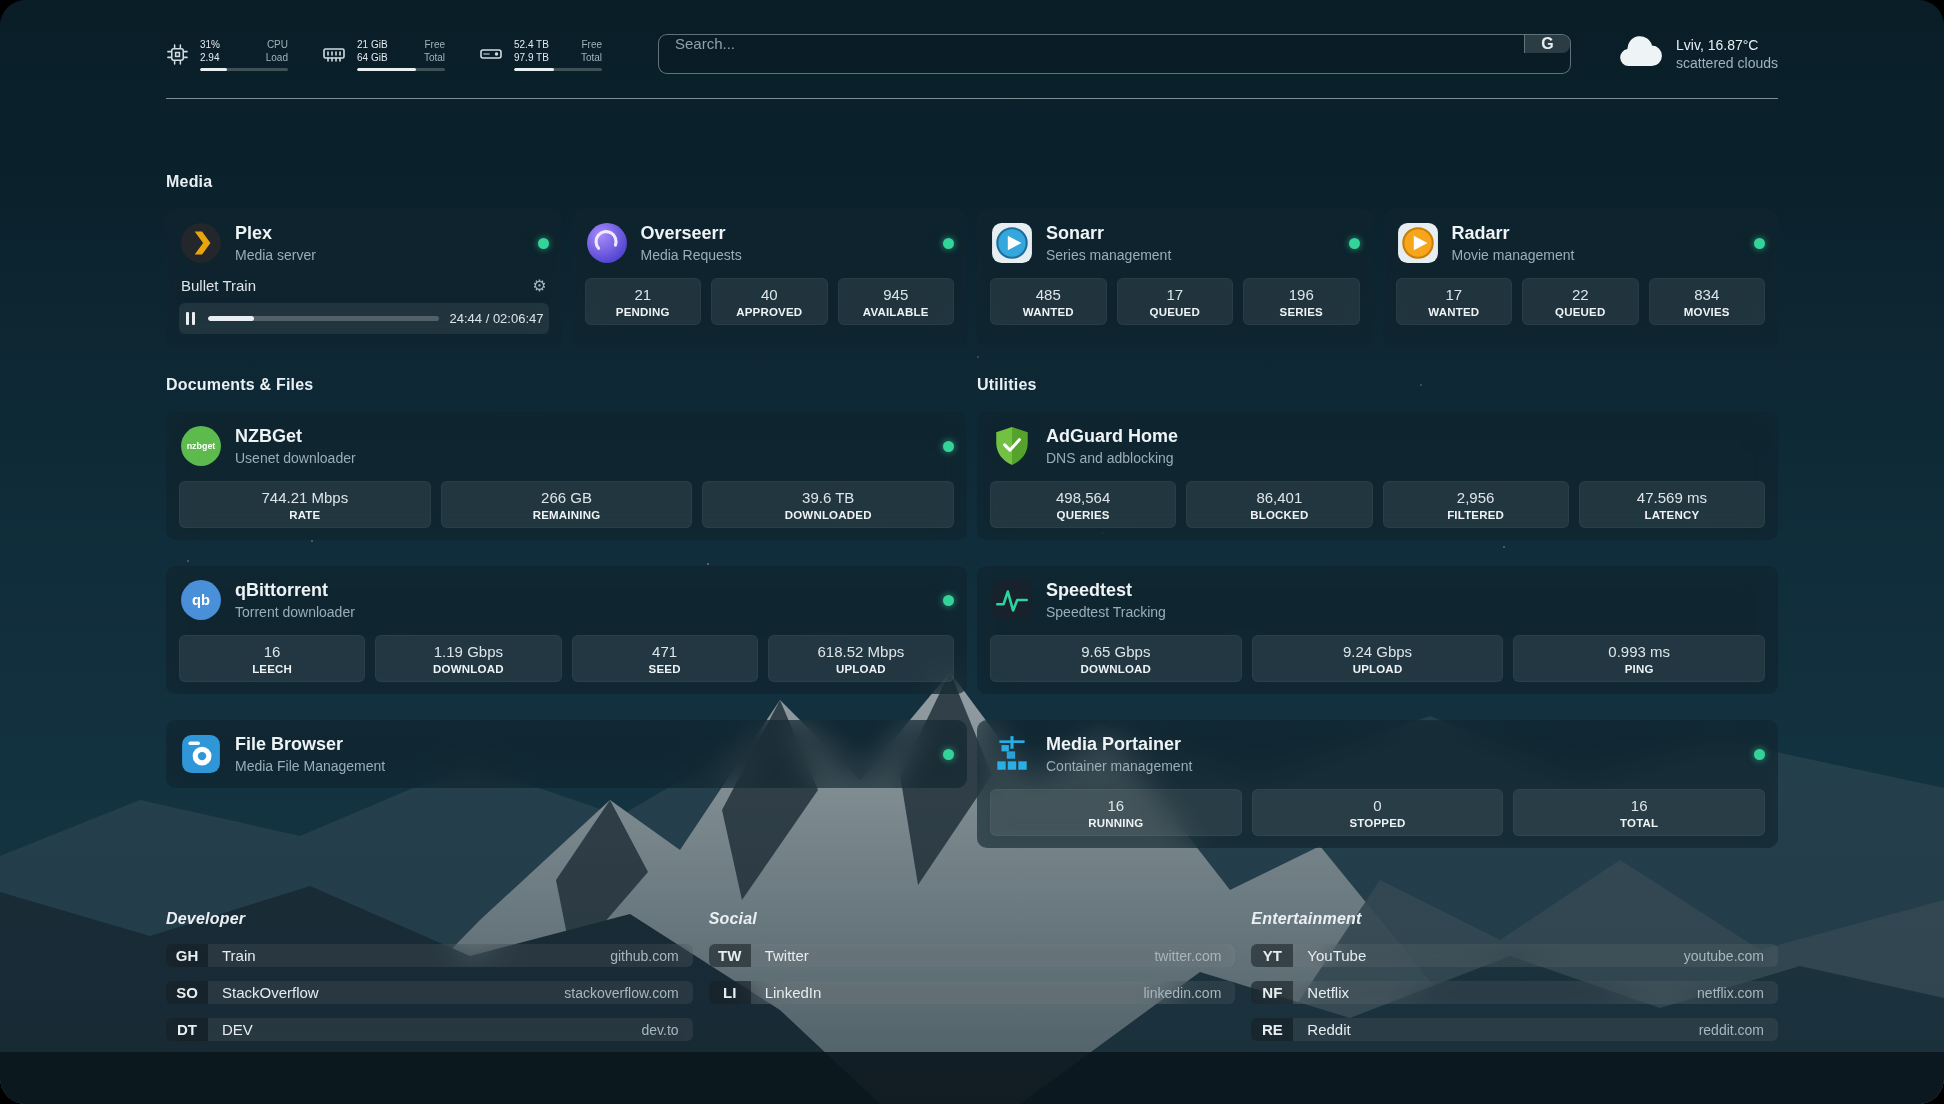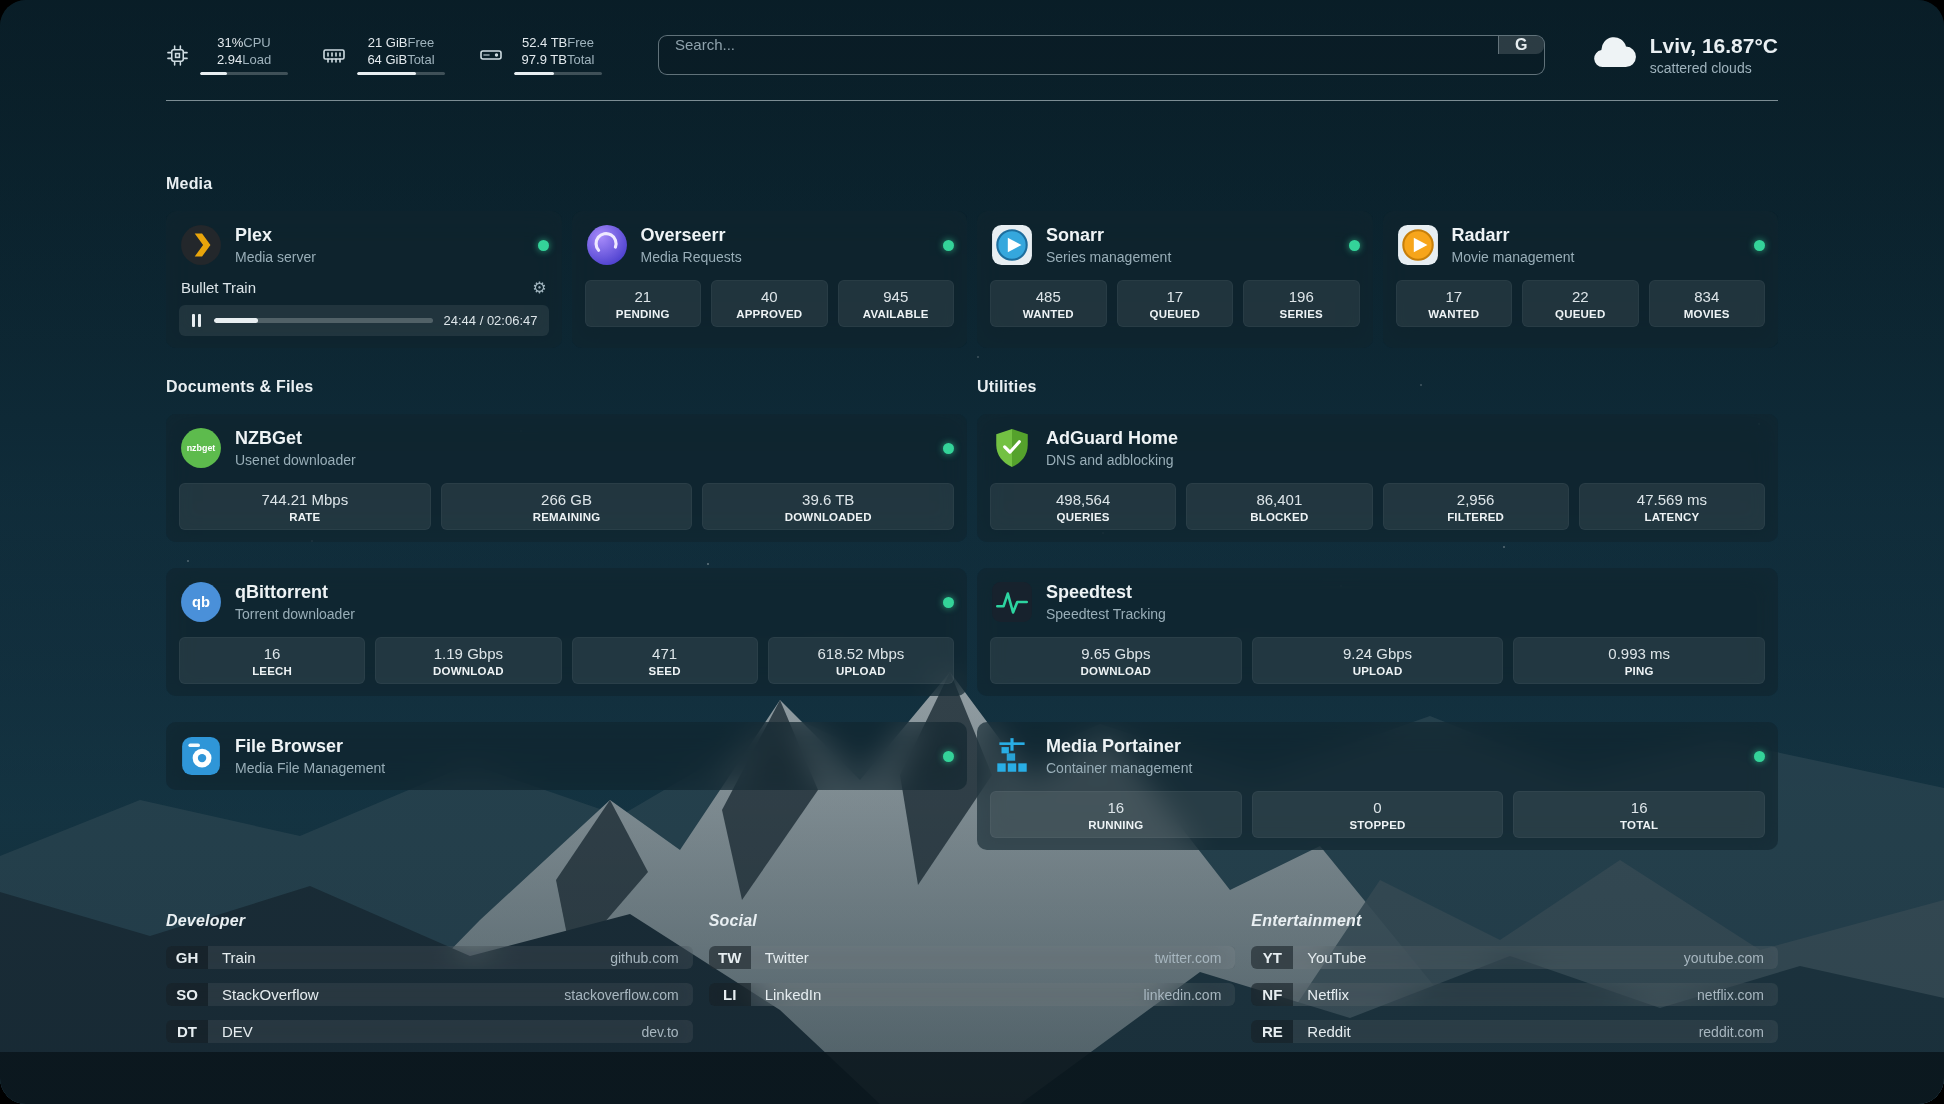--- a/index.html
+++ b/index.html
@@ -33,37 +33,37 @@
       1340px 585px 0 0 rgba(255,255,255,.30), 860px 520px 0 0 rgba(255,255,255,.22);
   }
   .content { position:relative; padding: 0 166px 40px; }
 
   
   header { display:flex; align-items:center; padding-top: 34px; }
   .resources { display:flex; gap: 34px; }
   .resource { display:flex; align-items:center; gap: 11px; }
   .res-icon { display:flex; color:#cfdce2; }
   .res-body { width: 88px; }
-  .res-row { display:flex; justify-content:center; font-size:13px; line-height:1.3; color:#e3eaee; }
+  .res-row { display:flex; justify-content:space-between; font-size:10px; line-height:1.3; color:#e3eaee; }
   .res-row .muted { color:#9fb3bd; }
   .res-bar { height:3px; margin-top:4px; border-radius:2px; background:rgba(255,255,255,.22); overflow:hidden; }
   .res-fill { height:100%; background:#e8eef1; border-radius:2px; }
 
   .searchbar { flex:1; display:flex; align-items:flex-start; height:40px; margin: 0 46px 0 56px;
     border:1px solid rgba(205,220,226,.45); border-radius:9px; overflow:hidden;
     background: rgba(10,27,35,.45); }
   .searchbar input { flex:1; background:transparent; border:0; outline:none; color:#e6edf0;
     font-size:15px; padding:0 16px; font-family:inherit; }
   .searchbar input::placeholder { color:#8fa2ac; }
   .search-provider { width:46px; display:flex; align-items:center; justify-content:center;
     background: rgba(255,255,255,.14); border-left:1px solid rgba(205,220,226,.35);
     color:#e6edf0; font-size:16px; font-weight:700; cursor:pointer; border-radius: 0 8px 8px 0; }
 
   .weather { display:flex; align-items:center; gap:13px; }
-  .weather-text .loc { font-size:21px; color:#e9eff2;font-weight:bold; }
+  .weather-text .loc { font-size:14px; color:#e9eff2; }
   .weather-text .cond { font-size:14px; color:#9fb3bd; margin-top:2px; }
 
   .divider { border:0; border-top:1px solid rgba(219,231,235,.55); margin-top: 24px; }
 
   
   .section-title { font-size:16px; font-weight:600; color:#e9eff2; letter-spacing:.2px; }
   .media-section { margin-top: 74px; }
   .media-grid { display:grid; grid-template-columns: repeat(4,1fr); gap: 10px; margin-top: 18px; }
 
   .card { background: rgba(17,38,48,.60); border-radius: 10px; padding: 12px 13px;
@@ -82,21 +82,21 @@
     border-radius:6px; text-align:center; padding:7px 4px 6px; }
   .stat-value { font-size:15px; color:#dde5e9; white-space:nowrap; }
   .stat-label { font-size:11.5px; font-weight:700; color:#eef3f5; margin-top:3px; letter-spacing:.2px; }
 
   
   .np { margin-top:10px; }
   .np-top { display:flex; justify-content:space-between; align-items:center; padding: 2px 2px 0;
     font-size:15px; color:#dde5e9; }
   .gear { font-family:"DejaVu Sans", sans-serif; color:#9fb3bd; font-size:16px; cursor:pointer; line-height:1; }
   .np-bar-row { display:flex; align-items:center; gap:11px; margin-top:9px;
-    background:rgba(255,255,255,.08); border-radius:6px; padding:7px 11px; }
+    background:rgba(255,255,255,.08); border-radius:6px; padding:7px 5px; }
   .pause { display:flex; gap:3px; background:transparent; border:0; cursor:pointer; padding:2px; }
   .pause i { display:block; width:3px; height:13px; background:#e8eef1; border-radius:1px; }
   .np-track { flex:1; height:5px; border-radius:3px; background:rgba(255,255,255,.22); overflow:hidden; }
   .np-fill { height:100%; background:#e8eef1; border-radius:3px; }
   .np-time { font-size:13px; color:#dde5e9; white-space:nowrap; }
 
   
   .columns { display:grid; grid-template-columns:1fr 1fr; gap: 10px; margin-top: 30px; }
   .col .section-title { margin-bottom: 18px; }
   .col .card { margin-bottom: 26px; }

